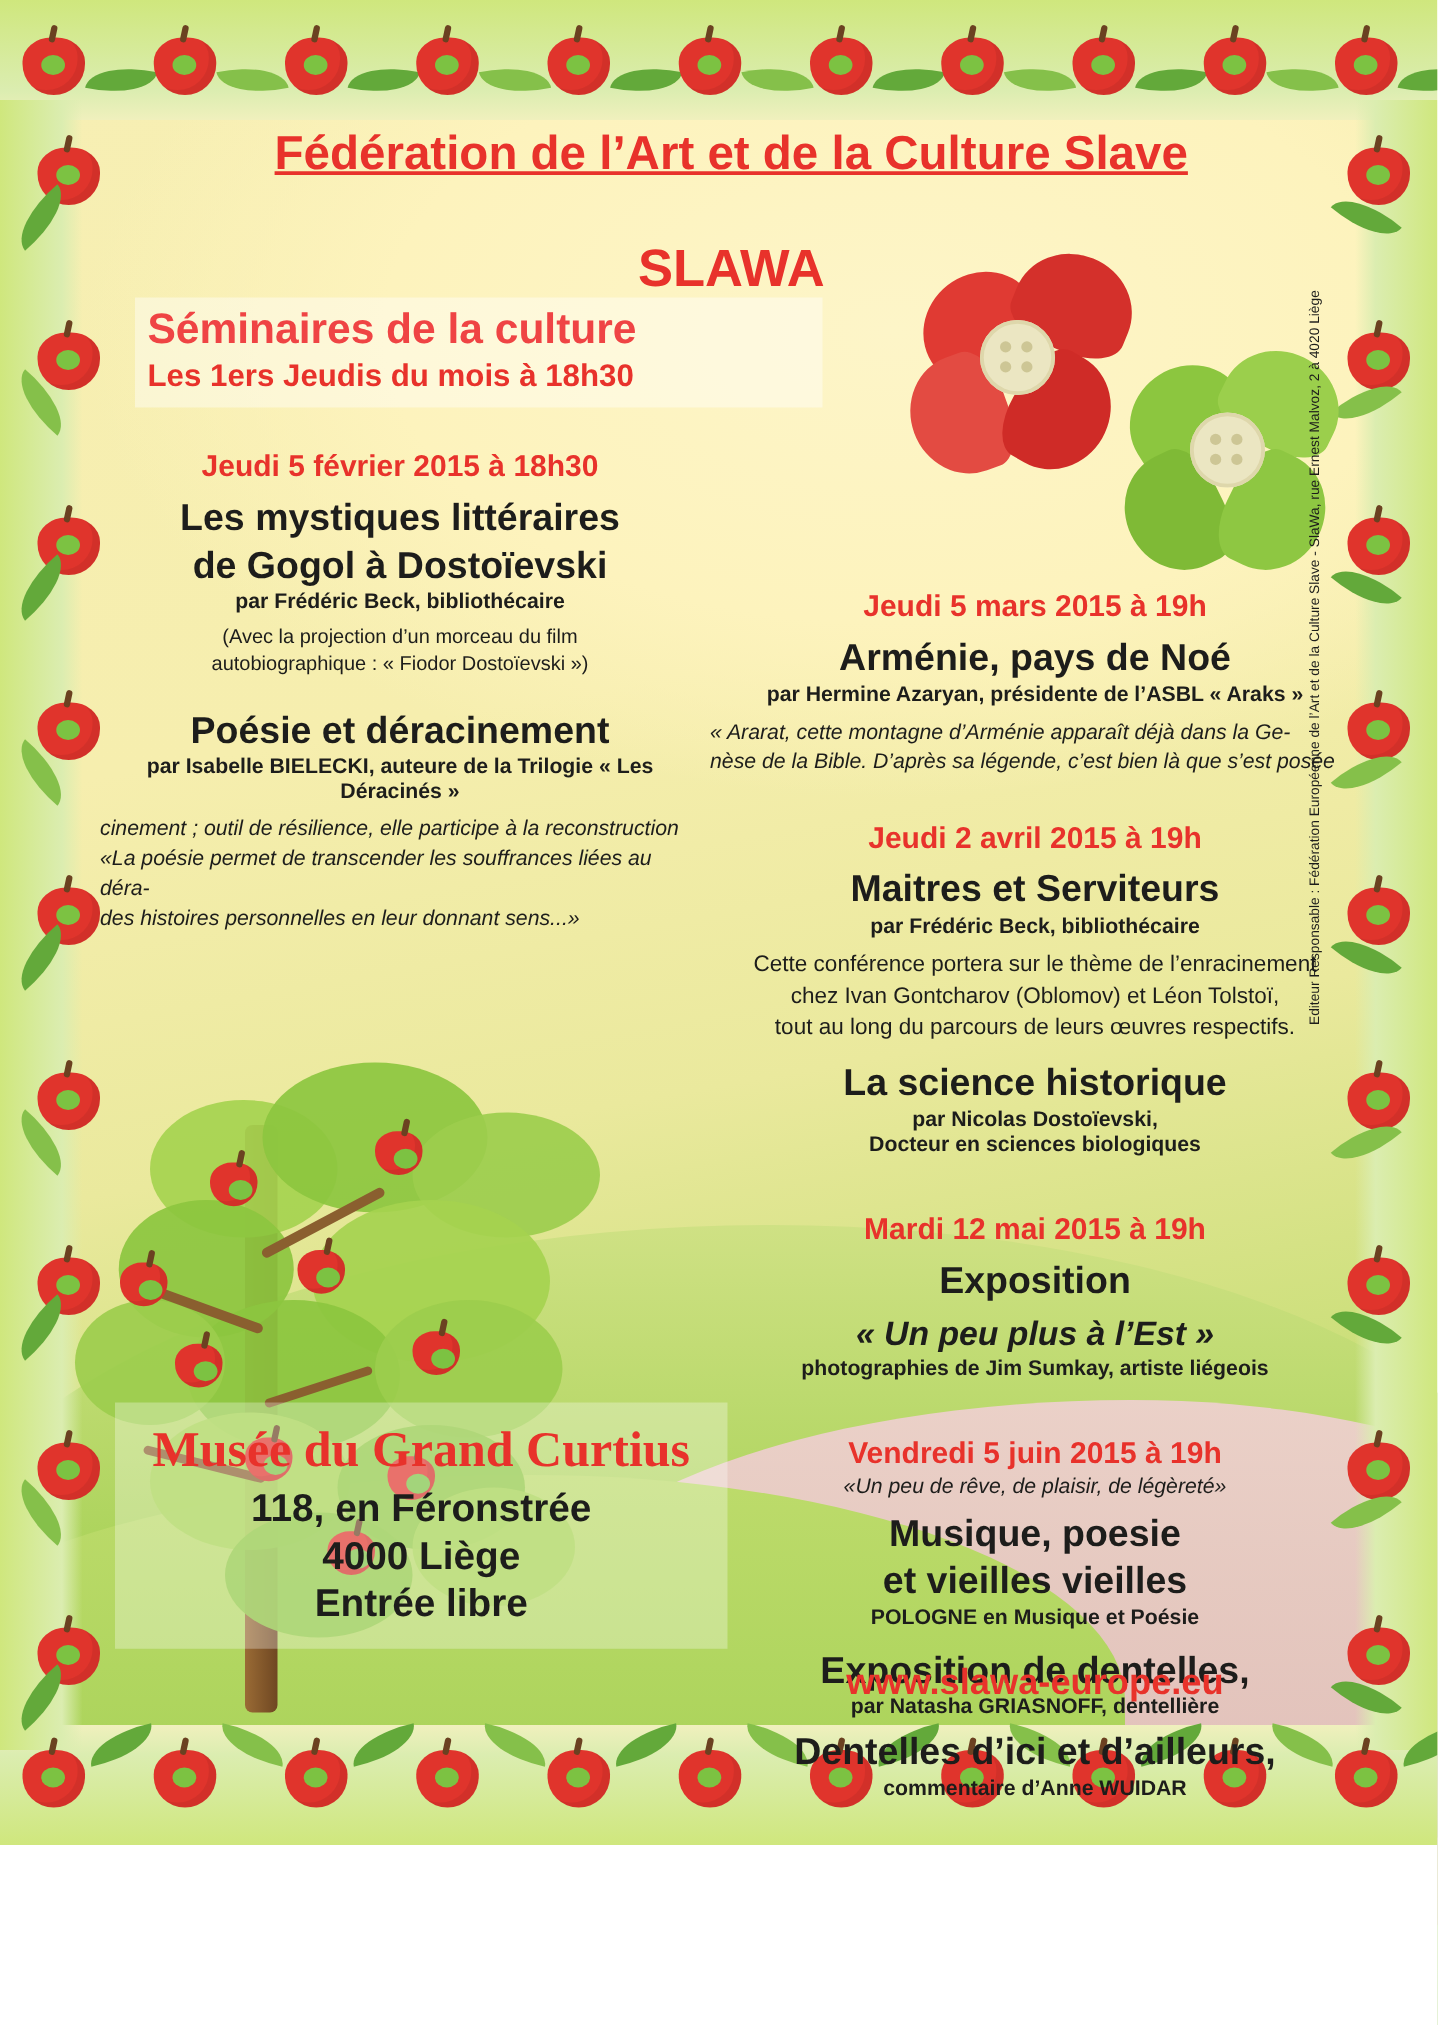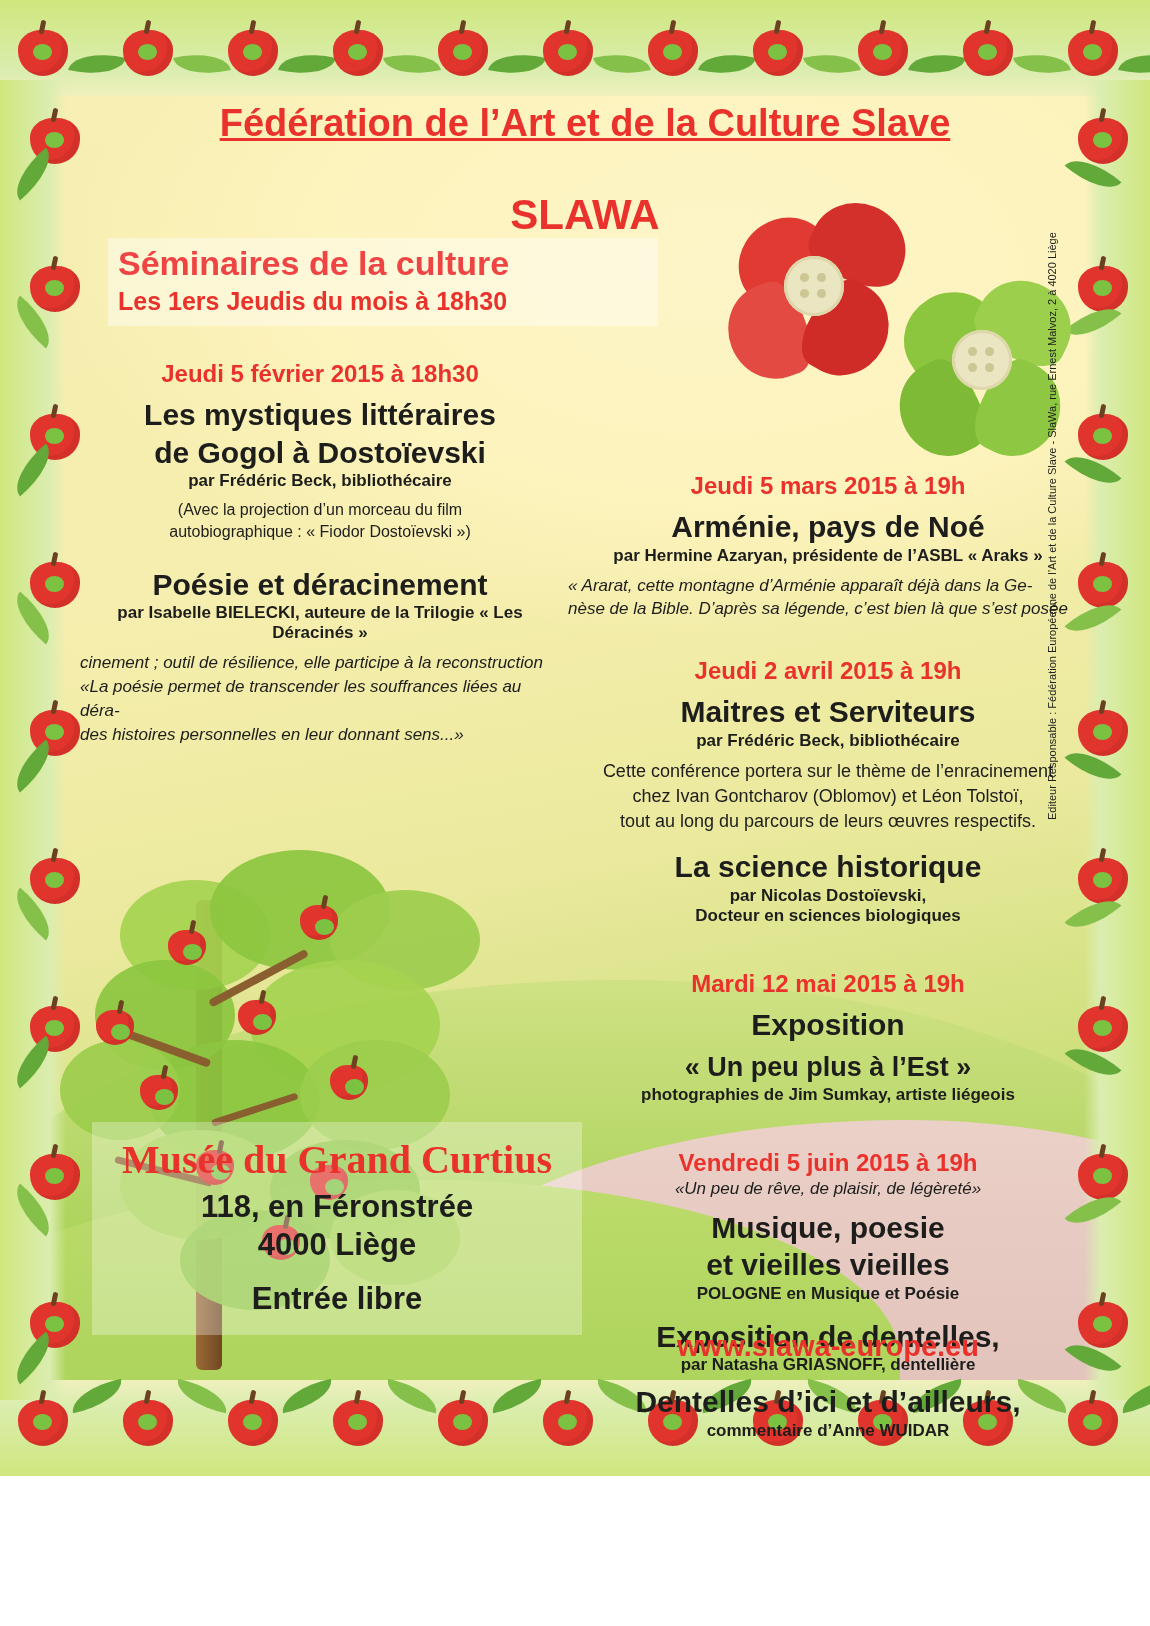--- a/index.html
+++ b/index.html
@@ -184,21 +184,21 @@
   .addr-box {
     position: absolute;
     left: 92px; top: 1122px; width: 470px;
     padding: 14px 10px 18px 10px;
     background: rgba(255,255,255,0.30);
     text-align: center;
   }
   .addr-1 { font-size: 40px; font-weight: bold; color: #e8322b; font-family: Liberation Serif, serif; }
   .addr-2 { font-size: 31px; font-weight: bold; color: #1d1d1b; margin-top: 6px; }
   .addr-3 { font-size: 31px; font-weight: bold; color: #1d1d1b; margin-top: 2px; }
-  .addr-4 { font-size: 31px; font-weight: bold; color: #1d1d1b; margin-top: 18px; }
+  .addr-4 { font-size: 31px; font-weight: bold; color: #1d1d1b; margin-top: 2px; }
 
   .website {
     position: absolute;
     left: 568px; top: 1330px; width: 520px;
     text-align: center;
     font-size: 29px; font-weight: bold; color: #e8322b;
   }
 
   .vertical-credit {
     position: absolute;
@@ -423,21 +423,21 @@
     <div class="h2">La science historique</div>
     <div class="by">par Nicolas Dostoïevski,</div>
     <div class="by">Docteur en sciences biologiques</div>
 
     <div class="spacer22"></div>
       <div class="spacer22"></div>
     <div class="date">Mardi 12 mai 2015 à 19h</div>
     <div class="spacer8"></div>
     <div class="h2">Exposition</div>
     <div class="spacer8"></div>
-    <div class="h2b" style="">« Un peu plus à l’Est »</div>
+    <div class="h2b" style="font-style:italic;">« Un peu plus à l’Est »</div>
     <div class="by">photographies de Jim Sumkay, artiste liégeois</div>
 
     <div class="spacer22"></div>
       <div class="spacer22"></div>
     <div class="date">Vendredi 5 juin 2015 à 19h</div>
     <div class="ital-c">«Un peu de rêve, de plaisir, de légèreté»</div>
     <div class="spacer8"></div>
     <div class="h2">Musique, poesie</div>
     <div class="h2">et vieilles vieilles</div>
     <div class="by">POLOGNE en Musique et Poésie</div>

